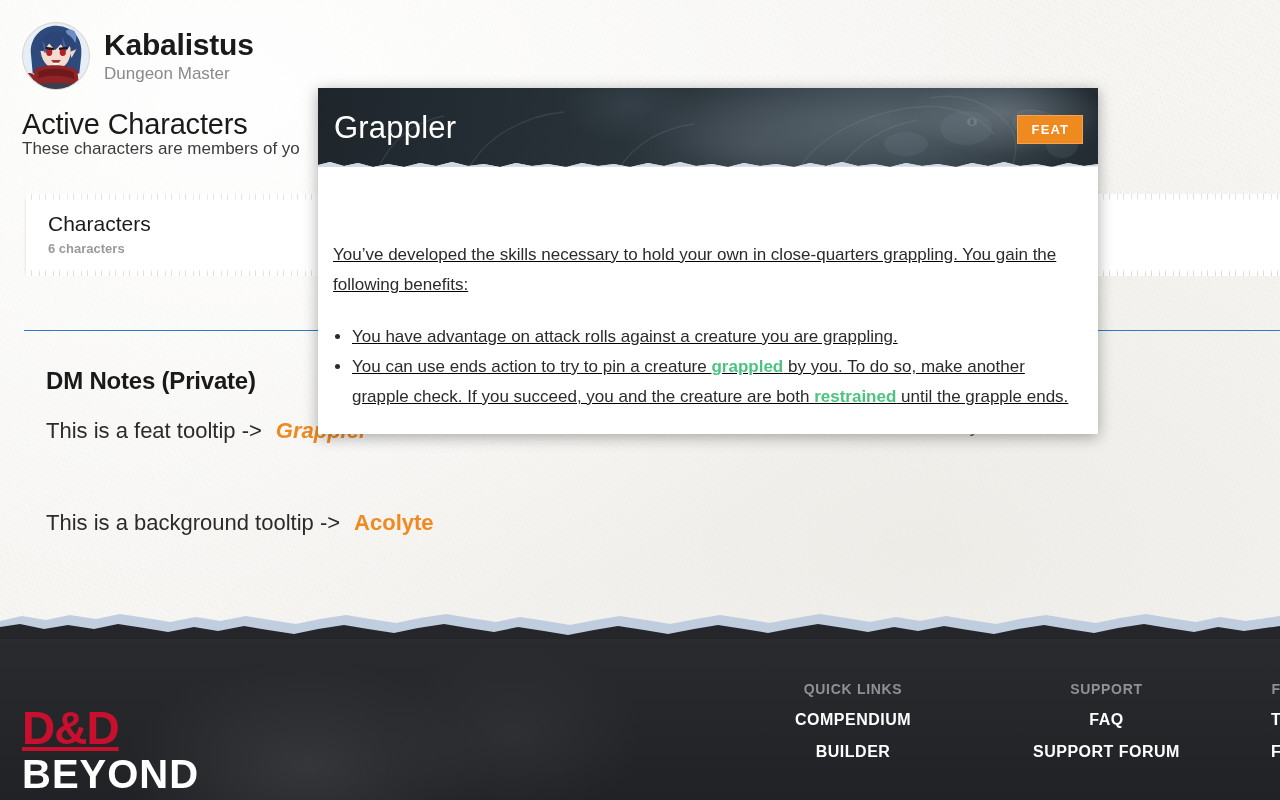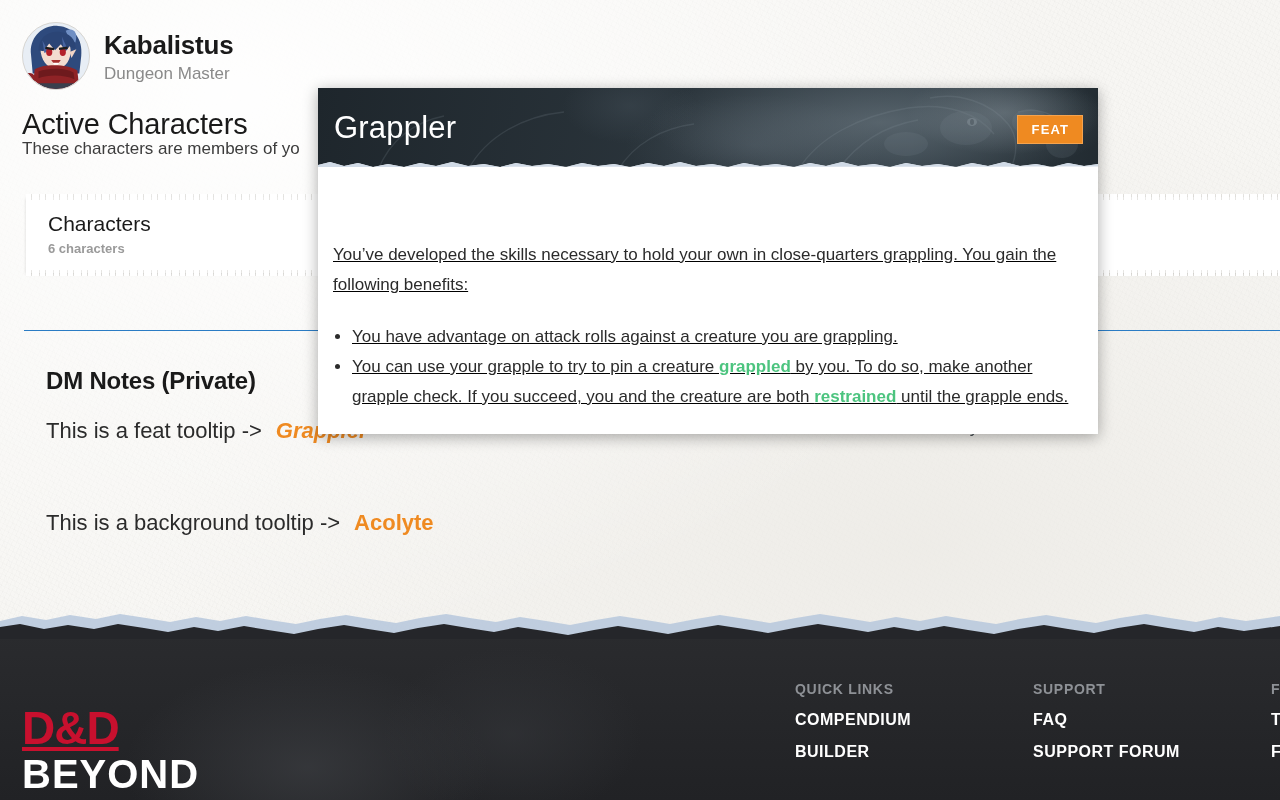--- a/index.html
+++ b/index.html
@@ -44,21 +44,21 @@
     overflow: hidden;
     flex: 0 0 68px;
     border: 1px solid #d8d6d1;
     background: #dfe6ef;
     position: relative;
   }
   .avatar svg { display:block; width:100%; height:100%; }
 
   .profile-text { margin-left: 14px; padding-top: 6px; }
   .profile-name {
-    font-size: 26px;
+    font-size: 30px;
     font-weight: bold;
     color: #1a1a1a;
     line-height: 34px;
     letter-spacing: -0.2px;
   }
   .profile-role {
     font-size: 17px;
     color: #8a8a8a;
     line-height: 22px;
     margin-top: 1px;
@@ -275,21 +275,21 @@
   }
   .brand-beyond {
     color: #ffffff;
     font-size: 40px;
     font-weight: bold;
     letter-spacing: 1px;
     line-height: 48px;
     margin-top: 2px;
   }
 
-  .f-col { position: absolute; top: 46px; }
+  .f-col { position: absolute; top: 46px; text-align: center; }
   .f-col-1 { left: 795px; }
   .f-col-2 { left: 1033px; }
   .f-col-3 { left: 1271px; }
   .f-head {
     color: #8e9196;
     font-size: 14px;
     font-weight: bold;
     letter-spacing: 0.7px;
     white-space: nowrap;
   }
@@ -416,21 +416,21 @@
       </div>
     </div>
 
     <div class="tt-body">
       <div class="tt-para">You’ve developed the skills necessary to hold your own in close-quarters grappling. You gain the following benefits:</div>
       <ul class="tt-list">
         <li>
           <span>You have advantage on attack rolls against a creature you are grappling.</span>
         </li>
         <li>
-          <span>You can use your grapple to try to pin a creature </span><span class="cond">grappled</span><span> by you. To do so, make another grapple check. If you succeed, you and the creature are both </span><span class="cond">restrained</span><span> until the grapple ends.</span>
+          <span>You can use ends action to try to pin a creature </span><span class="cond">grappled</span><span> by you. To do so, make another grapple check. If you succeed, you and the creature are both </span><span class="cond">restrained</span><span> until the grapple ends.</span>
         </li>
       </ul>
     </div>
   </div>
 
   <div class="footer">
     <div class="footer-tear">
       <svg viewBox="0 0 1280 34" preserveAspectRatio="none">
         <path d="M0 16 L22 11 L46 15 L70 10 L96 14 L120 9 L146 13 L170 17 L196 12 L220 16 L246 11 L270 15 L296 19 L320 14 L346 10 L370 14 L396 18 L420 13 L446 9 L470 13 L496 17 L520 12 L546 16 L570 20 L596 15 L620 11 L646 15 L670 19 L696 14 L720 10 L746 14 L770 18 L796 13 L820 9 L846 13 L870 17 L896 12 L920 16 L946 11 L970 15 L996 19 L1020 14 L1046 10 L1070 14 L1096 18 L1120 13 L1146 9 L1170 13 L1196 17 L1220 12 L1246 16 L1280 11 L1280 34 L0 34 Z" fill="#b6c7dc" opacity=".85"></path>
         <path d="M0 22 L20 19 L44 24 L68 20 L94 24 L118 19 L144 23 L168 27 L194 22 L218 26 L244 21 L268 25 L294 29 L318 24 L344 20 L368 24 L394 28 L418 23 L444 19 L468 23 L494 27 L518 22 L544 26 L568 30 L594 25 L618 21 L644 25 L668 29 L694 24 L718 20 L744 24 L768 28 L794 23 L818 19 L844 23 L868 27 L894 22 L918 26 L944 21 L968 25 L994 29 L1018 24 L1044 20 L1068 24 L1094 28 L1118 23 L1144 19 L1168 23 L1194 27 L1218 22 L1244 26 L1280 21 L1280 34 L0 34 Z" fill="#25262a"></path>

